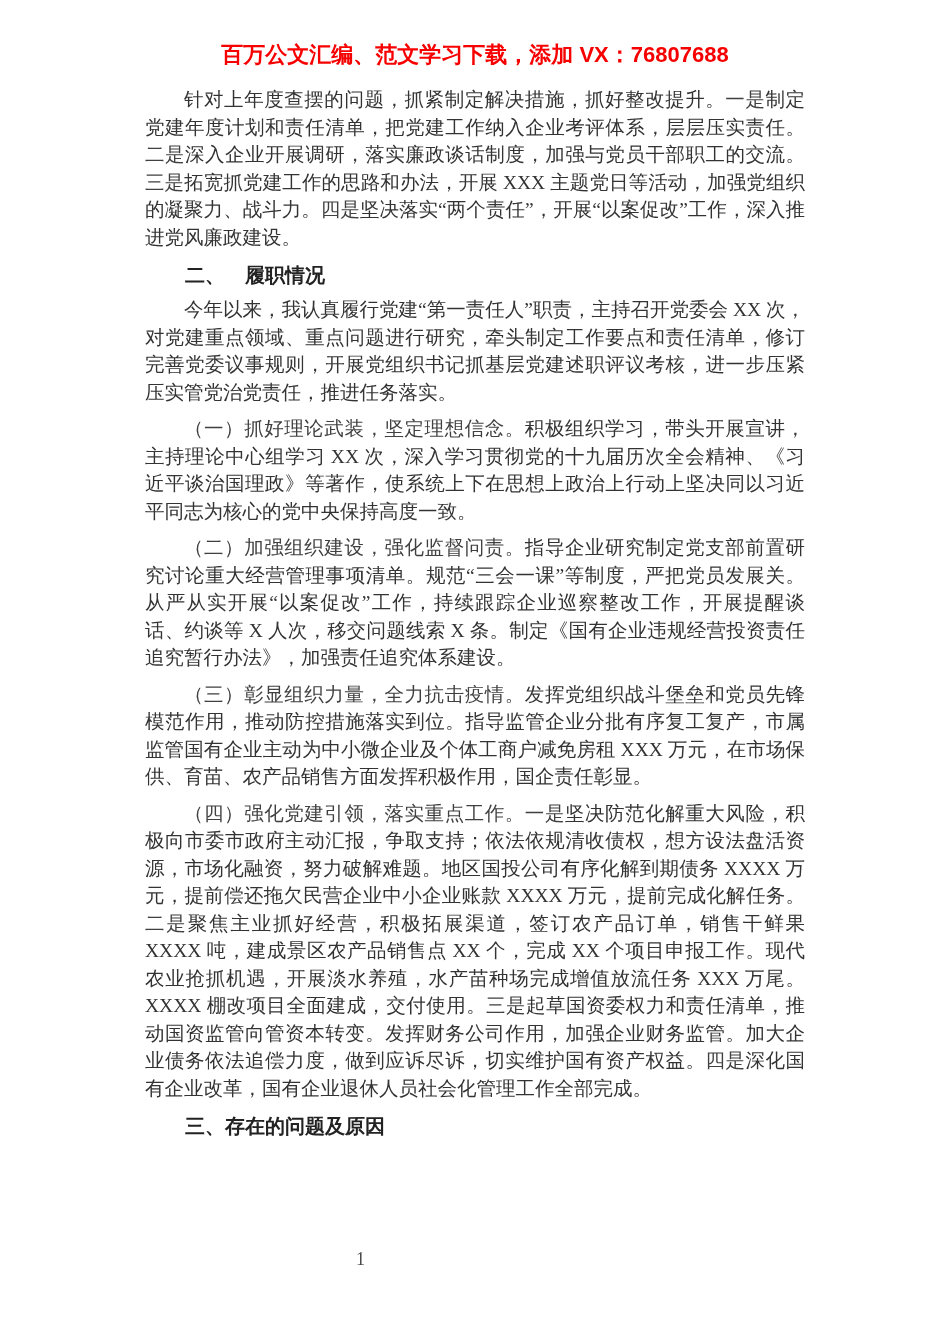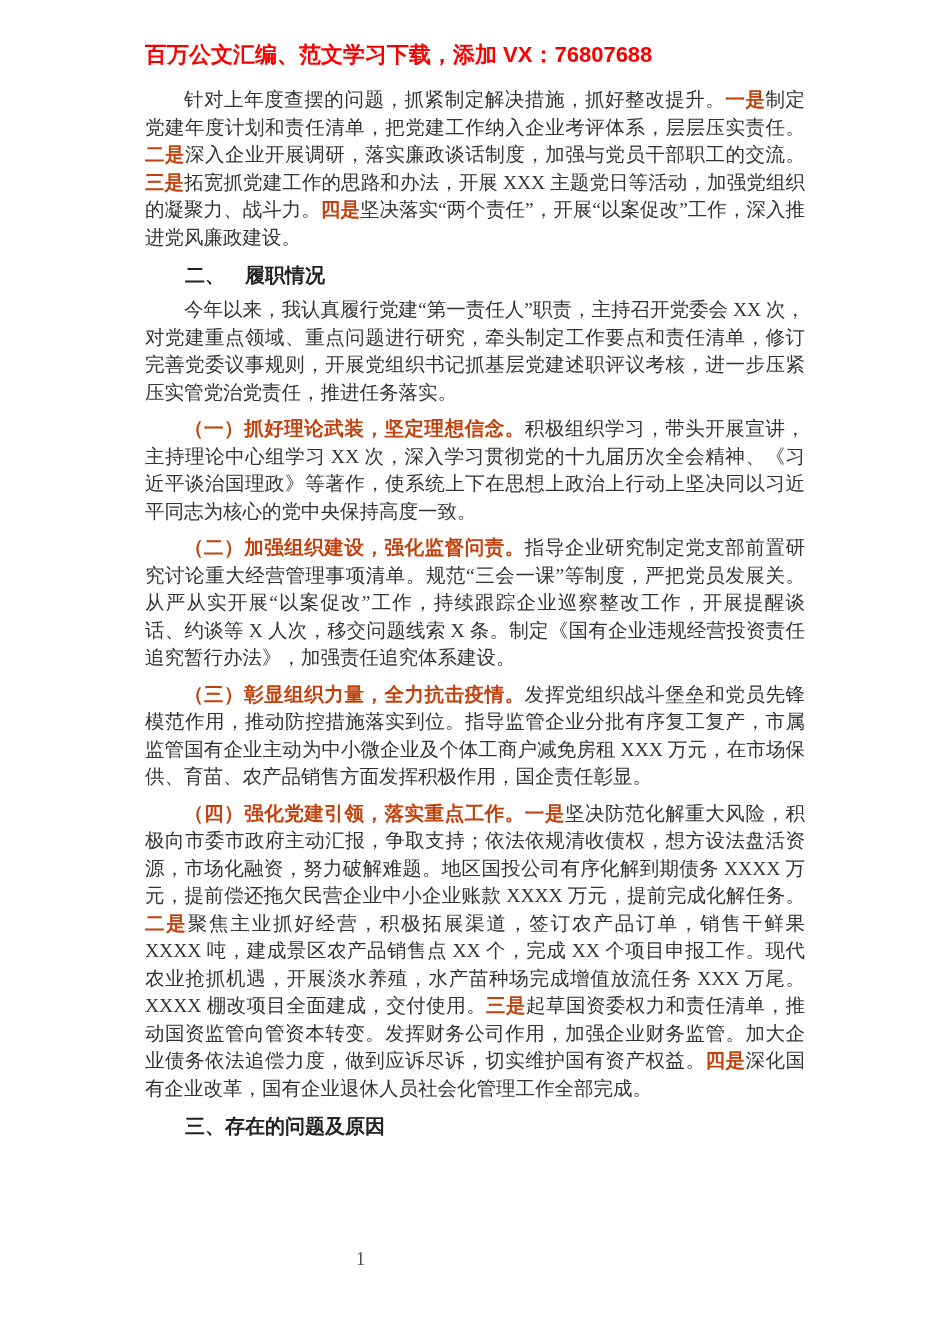--- a/index.html
+++ b/index.html
@@ -18,21 +18,21 @@
   }
   .content {
     padding: 40px 145px 0 145px; 
   }
   .notice {
     font-family: "Liberation Sans", "DejaVu Sans", sans-serif;
     font-weight: 700;
     font-size: 22px;
     line-height: 30px;
     color: #f70000;
-    text-align: left;
+    text-align: center;
     margin: 0 0 16px 0;
     white-space: nowrap;
   }
   p.para {
     font-size: 19.5px;
     line-height: 27.5px;
     text-align: justify;
     text-indent: 2em;
     margin: 0 0 9px 0;
     color: #333333;
@@ -41,22 +41,22 @@
     font-family: "Liberation Sans", "DejaVu Sans", sans-serif;
     font-weight: 700;
     font-size: 20px;
     line-height: 30px;
     color: #222222;
     text-indent: 2em;
     margin: 4px 0 6px 0;
   }
   .b {
     font-family: "Liberation Sans", "DejaVu Sans", sans-serif;
-    font-weight: 700;
-    color: #c2410c;
+    font-weight: 400;
+    color: #404040;
   }
   .page-number {
     position: absolute;
     top: 1248px;
     left: 356px;
     font-size: 18px;
     line-height: 22px;
     color: #4a4a4a;
     font-family: "Liberation Serif", "DejaVu Serif", serif;
   }

